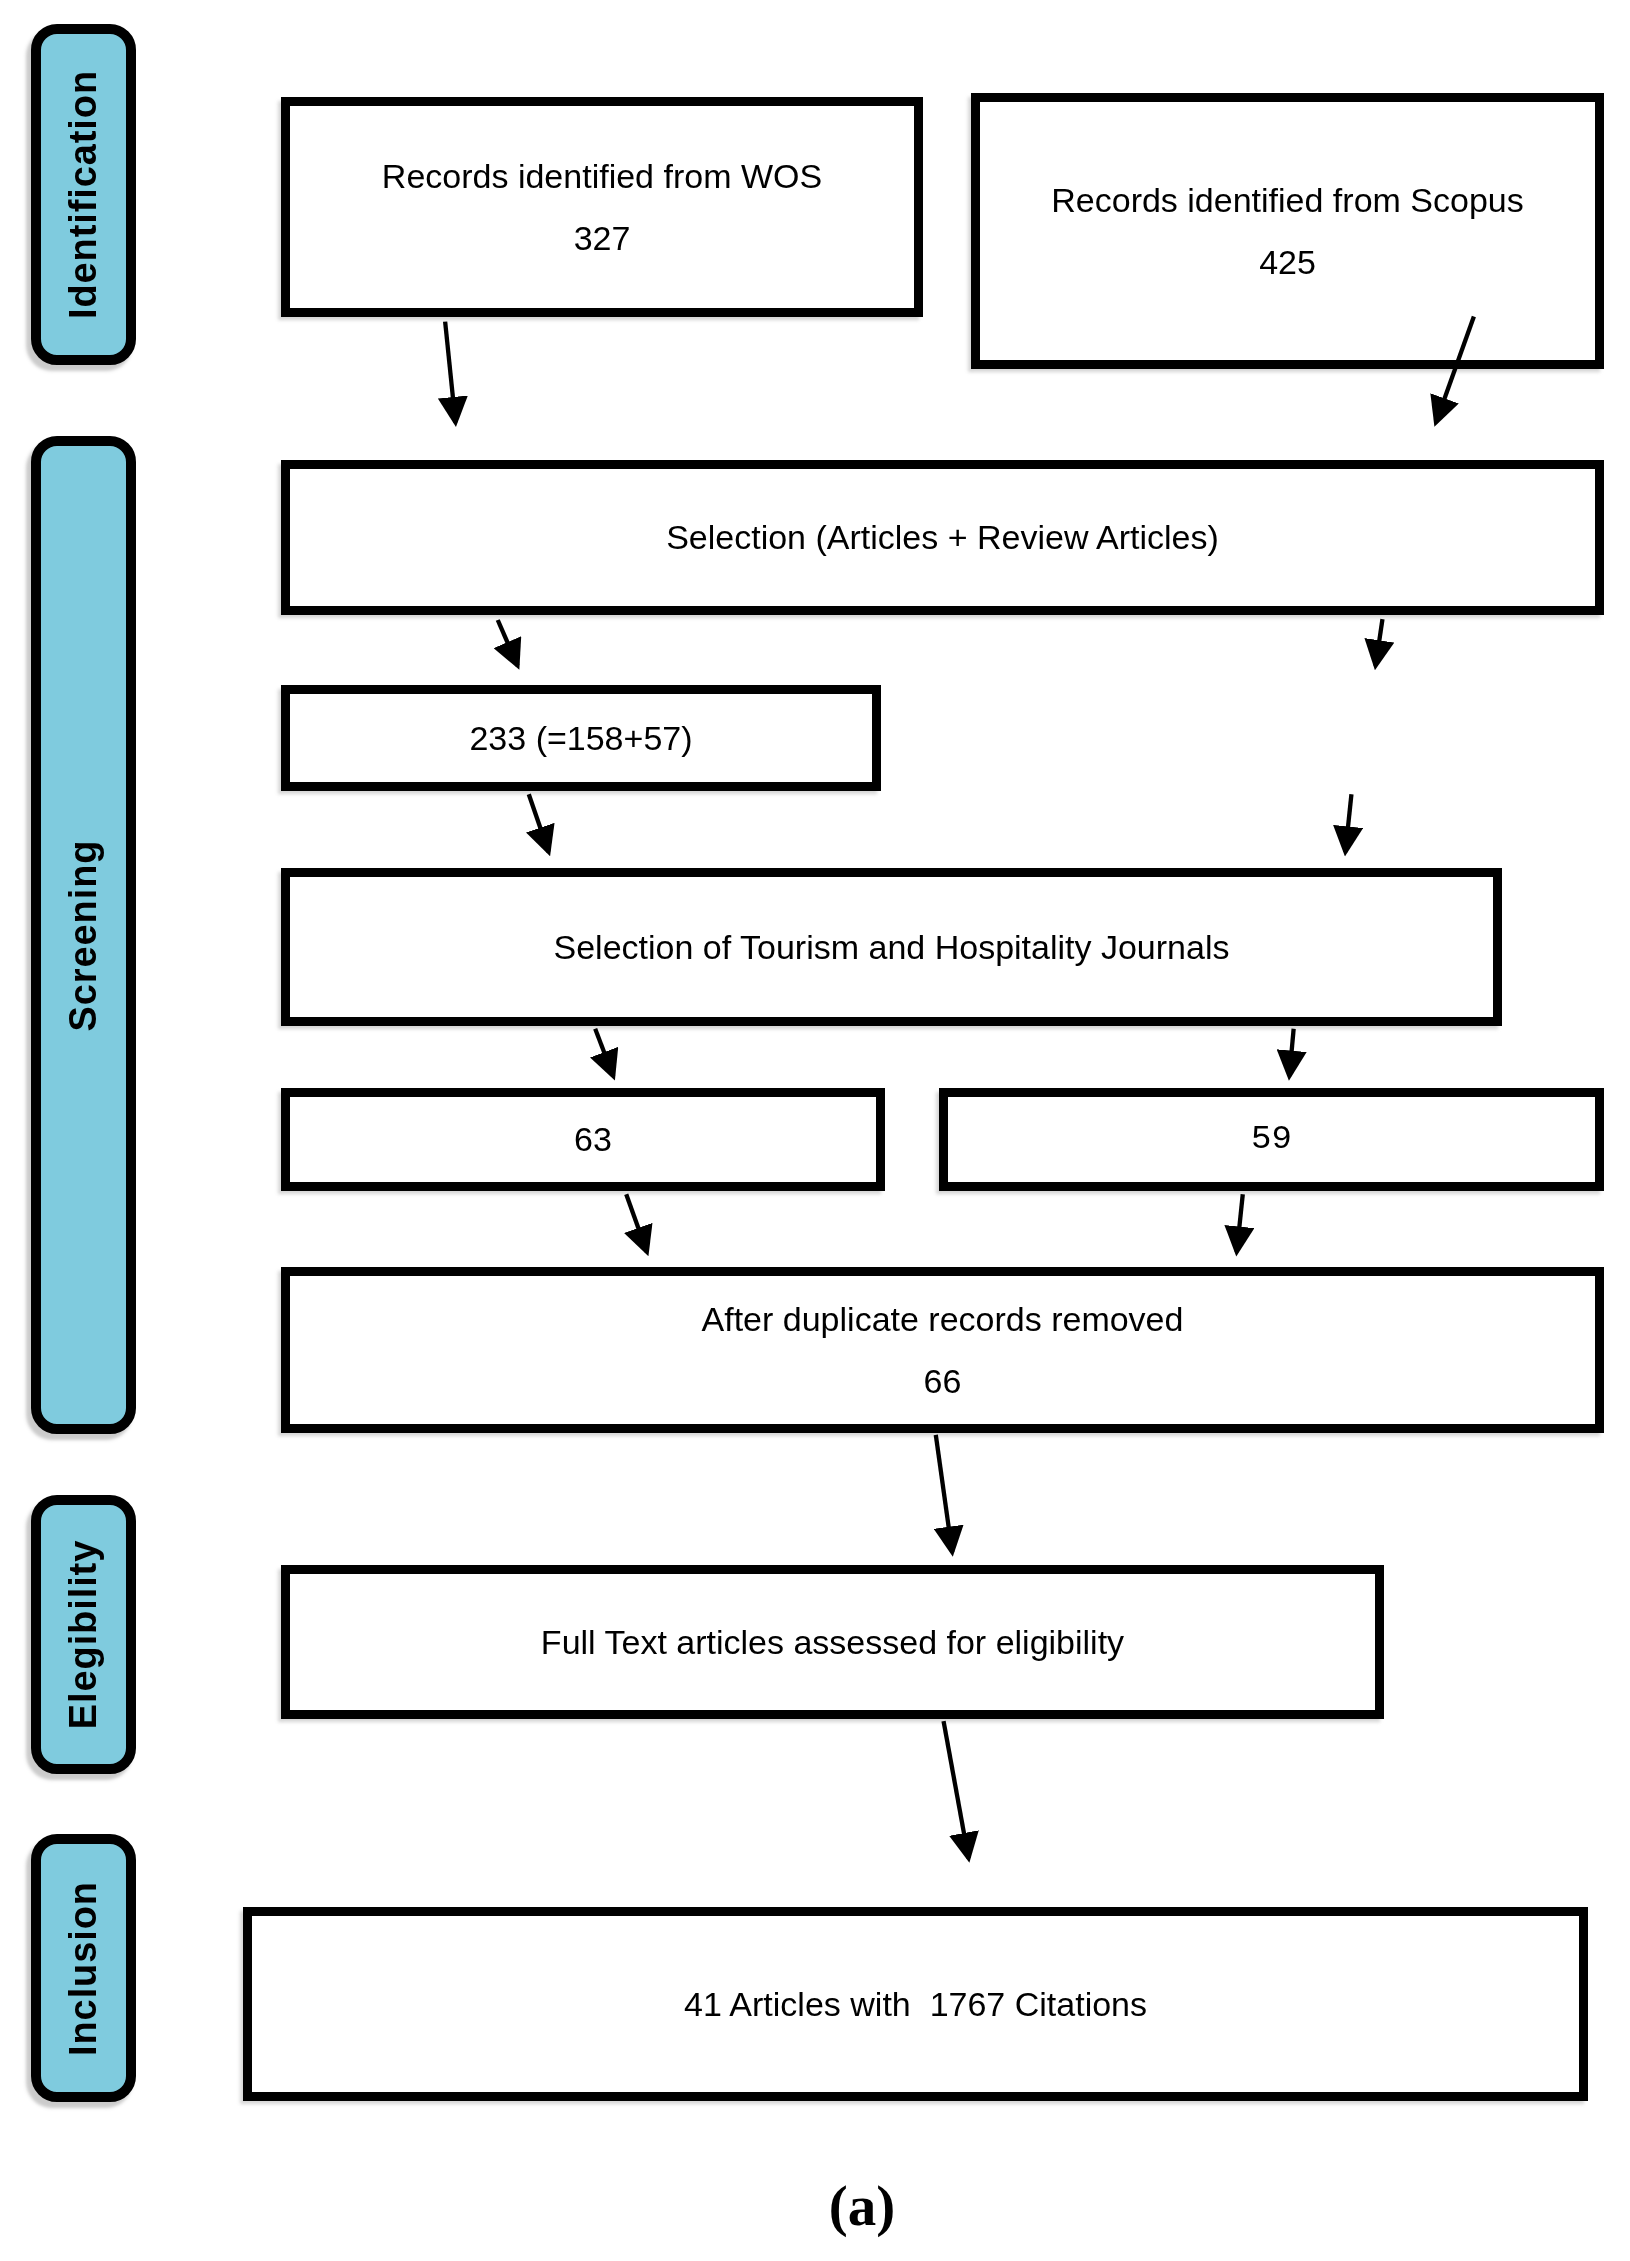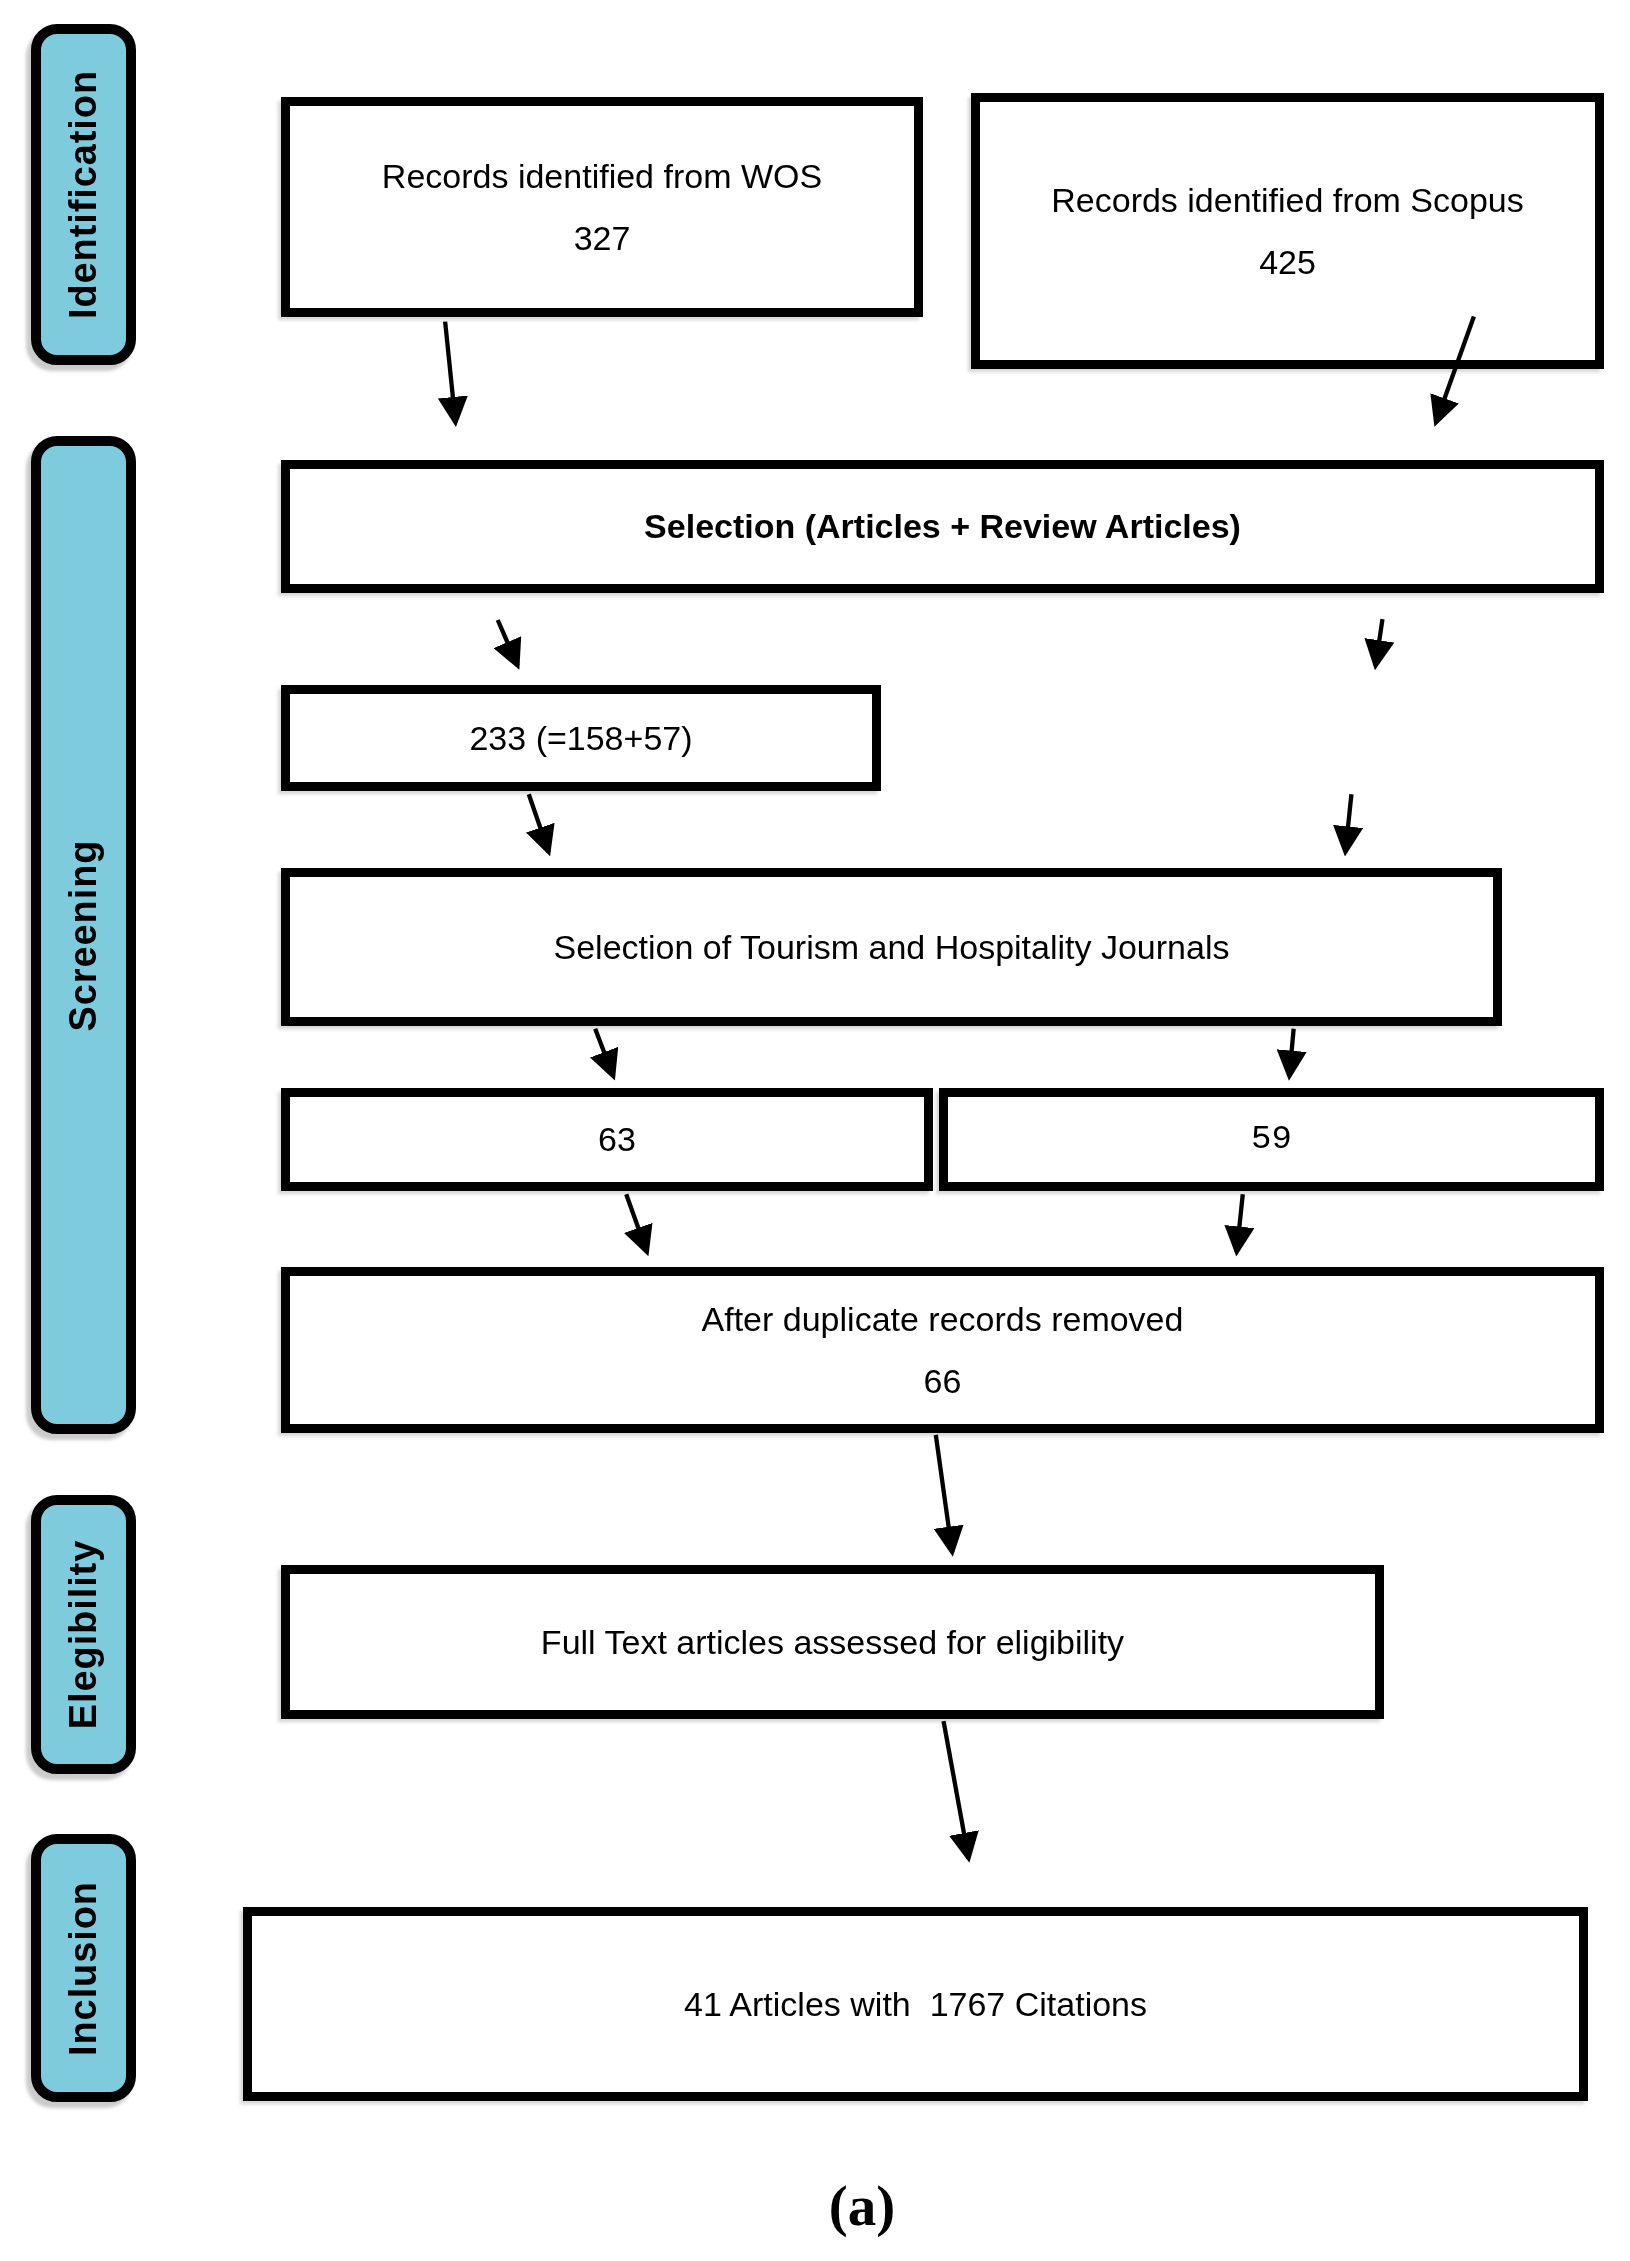--- a/index.html
+++ b/index.html
@@ -100,34 +100,34 @@
   <div class="node" style="left:281px; top:97px; width:642px; height:220px;">
     <span class="line">Records identified from WOS</span>
     <span class="line">327</span>
   </div>
 
   <div class="node" style="left:971px; top:93px; width:633px; height:276px;">
     <span class="line">Records identified from Scopus</span>
     <span class="line">425</span>
   </div>
 
-  <div class="node" style="left:281px; top:460px; width:1323px; height:133px;font-weight:bold;">
+  <div class="node" style="left:281px; top:460px; width:1323px; height:155px;">
     <span class="line">Selection (Articles + Review Articles)</span>
   </div>
 
   <div class="node" style="left:281px; top:685px; width:600px; height:106px;">
     <span class="line">233 (=158+57)</span>
   </div>
 
 
   <div class="node" style="left:281px; top:868px; width:1221px; height:158px;">
     <span class="line">Selection of Tourism and Hospitality Journals</span>
   </div>
 
-  <div class="node" style="left:281px; top:1088px; width:652px; height:103px;padding-left:20px;">
+  <div class="node" style="left:281px; top:1088px; width:604px; height:103px;padding-left:20px;">
     <span class="line">63</span>
   </div>
 
   <div class="node" style="left:939px; top:1088px; width:665px; height:103px;font-family:Liberation Mono, monospace;">
     <span class="line">59</span>
   </div>
 
   <div class="node" style="left:281px; top:1267px; width:1323px; height:166px;">
     <span class="line">After duplicate records removed</span>
     <span class="line">66</span>

